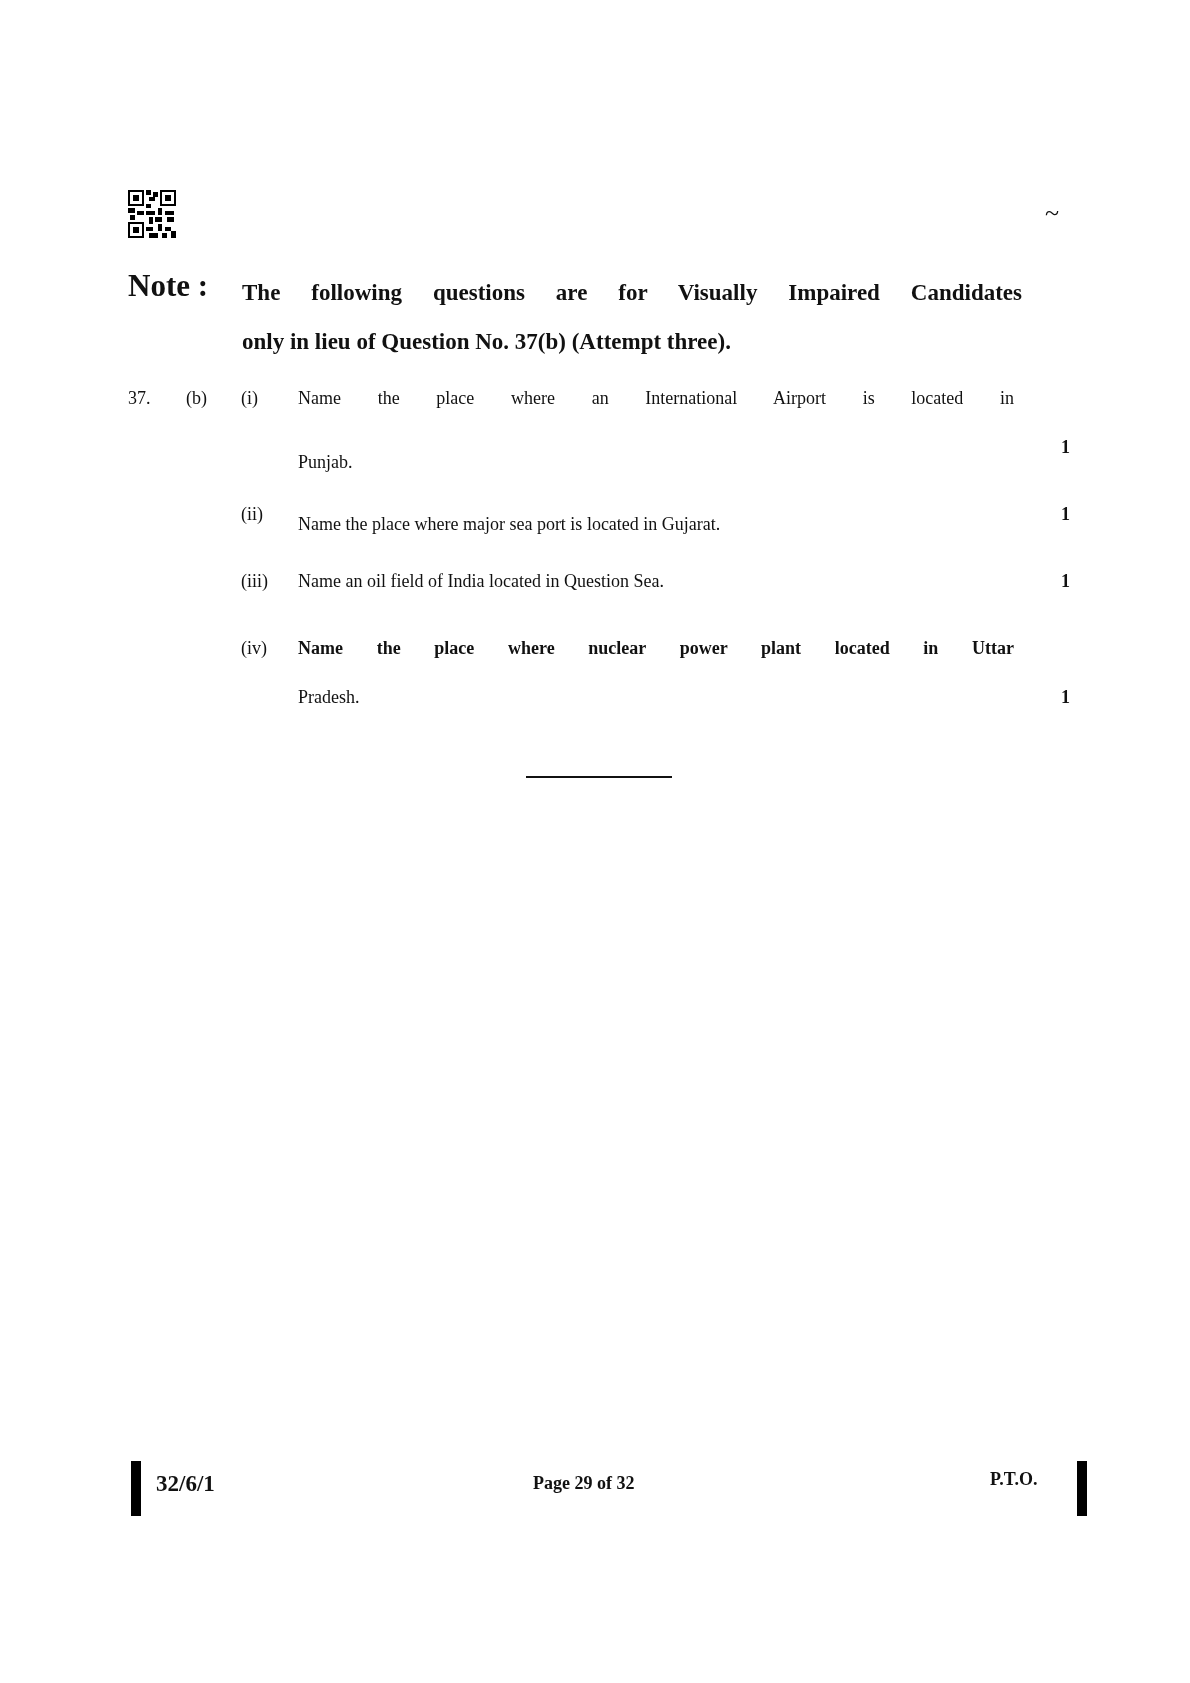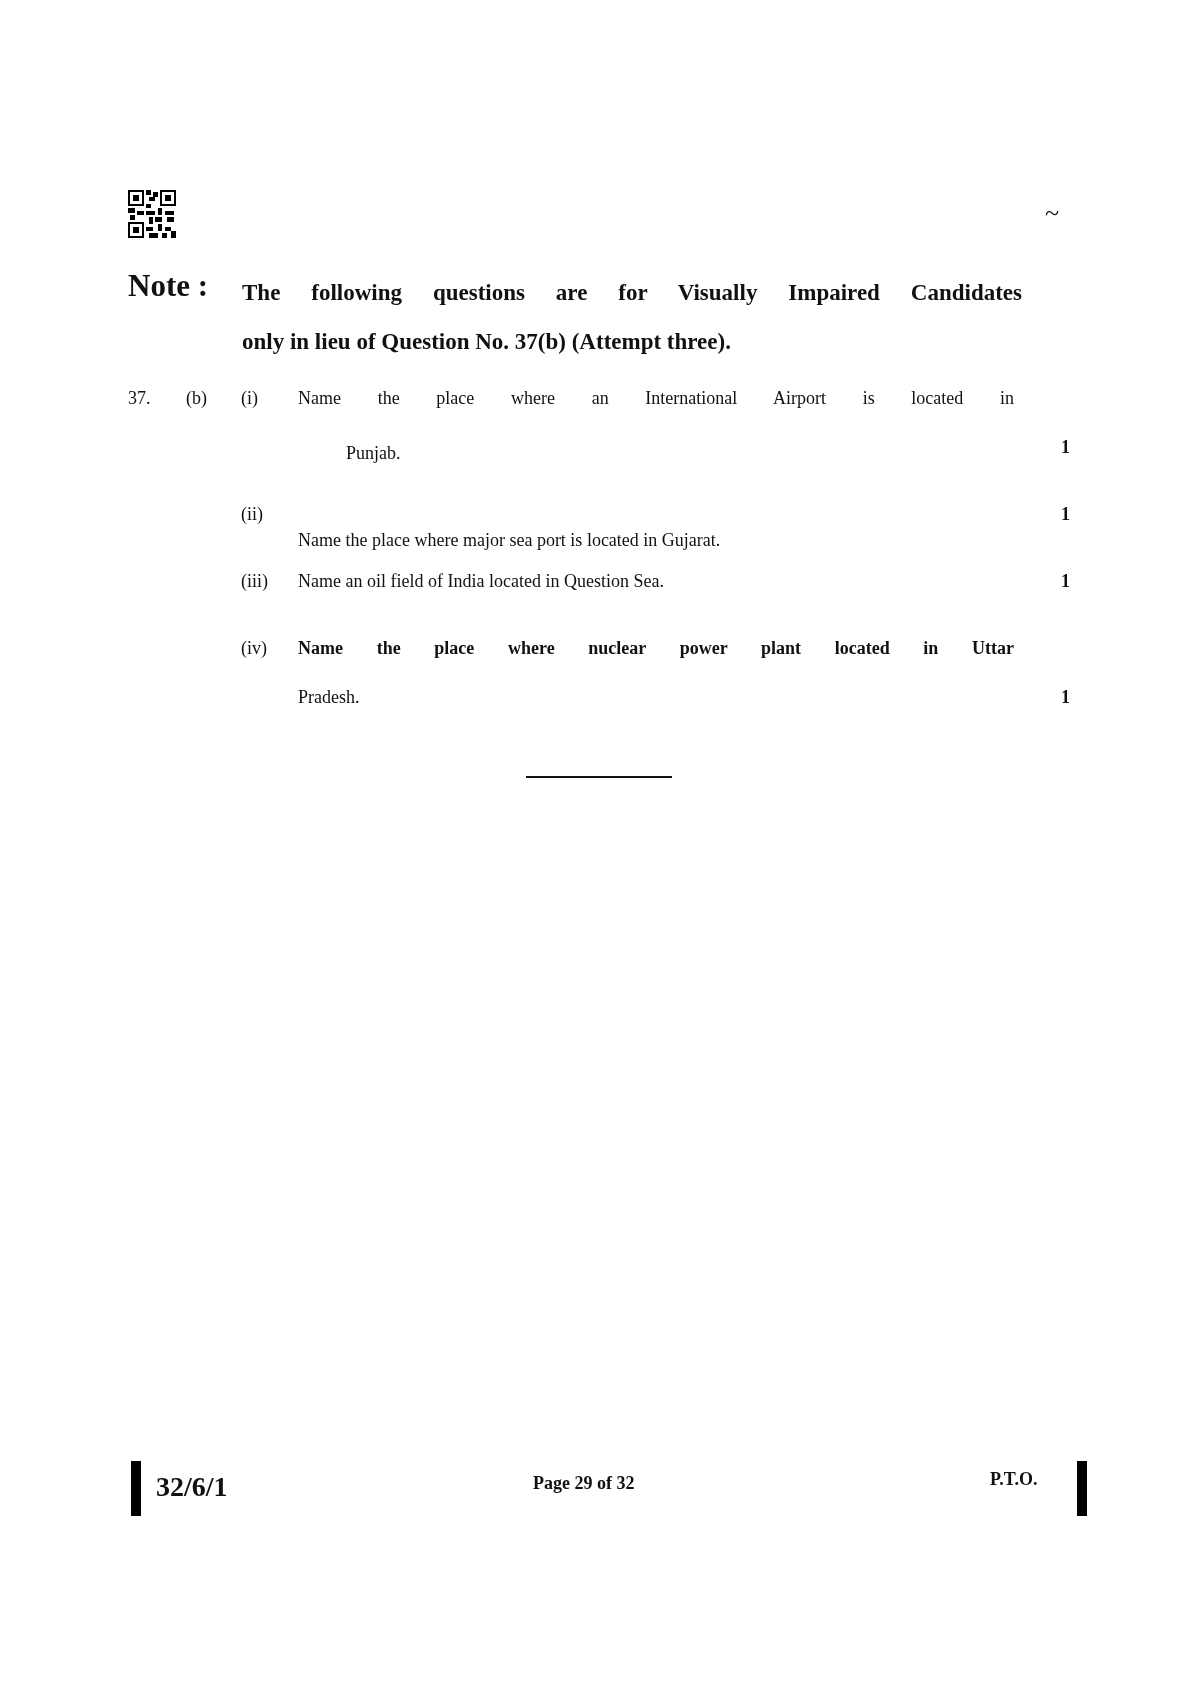--- a/index.html
+++ b/index.html
@@ -35,21 +35,21 @@
     .q-text.last-left { text-align-last: left; }
     .marks { left: 1040px; width: 30px; text-align: right; font-weight: bold; }
     .end-rule {
       position: absolute; left: 526px; top: 776px; width: 146px; height: 0;
       border-top: 2px solid #111;
     }
     .footer-bar { position: absolute; background: #000; width: 10px; height: 55px; top: 1461px; }
     .footer-bar.left { left: 131px; }
     .footer-bar.right { left: 1077px; }
     .footer-code {
-      position: absolute; left: 156px; top: 1471px; font-size: 28px; font-weight: bold;
+      position: absolute; left: 156px; top: 1471px; font-size: 23px; font-weight: bold;
       font-family: "Liberation Serif", serif;
     }
     .footer-page {
       position: absolute; left: 533px; top: 1473px; font-size: 18px; font-weight: bold;
       font-family: "Liberation Serif", serif;
     }
     .footer-pto {
       position: absolute; left: 990px; top: 1469px; font-size: 18px; font-weight: bold;
       font-family: "Liberation Serif", serif;
     }
@@ -93,25 +93,25 @@
 <div class="note-label">Note :</div>
 <div class="note-text">
   <div style="text-align:justify;text-align-last:justify;">The following questions are for Visually Impaired Candidates</div>
   <div>only in lieu of Question No. 37(b) (Attempt three).</div>
 </div>
 
 <div class="q q-num" style="top:374px;">37.</div>
 <div class="q q-part" style="top:374px;">(b)</div>
 <div class="q q-sub" style="top:374px;">(i)</div>
 <div class="q q-text" style="top:374px;">Name the place where an International Airport is located in</div>
-<div class="q q-text last-left" style="top:429px;margin-left:48px;">Punjab.</div>
+<div class="q q-text last-left" style="top:438px;">Punjab.</div>
 <div class="q marks" style="top:423px;">1</div>
 
 <div class="q q-sub" style="top:490px;text-align:center;">(ii)</div>
-<div class="q q-text last-left" style="top:516px;">Name the place where major sea port is located in Gujarat.</div>
+<div class="q q-text last-left" style="top:500px;">Name the place where major sea port is located in Gujarat.</div>
 <div class="q marks" style="top:490px;">1</div>
 
 <div class="q q-sub" style="top:557px;">(iii)</div>
 <div class="q q-text last-left" style="top:557px;">Name an oil field of India located in Question Sea.</div>
 <div class="q marks" style="top:557px;">1</div>
 
 <div class="q q-sub" style="top:624px;">(iv)</div>
 <div class="q q-text" style="top:624px;font-weight:bold;">Name the place where nuclear power plant located in Uttar</div>
 <div class="q q-text last-left" style="top:673px;">Pradesh.</div>
 <div class="q marks" style="top:673px;">1</div>

